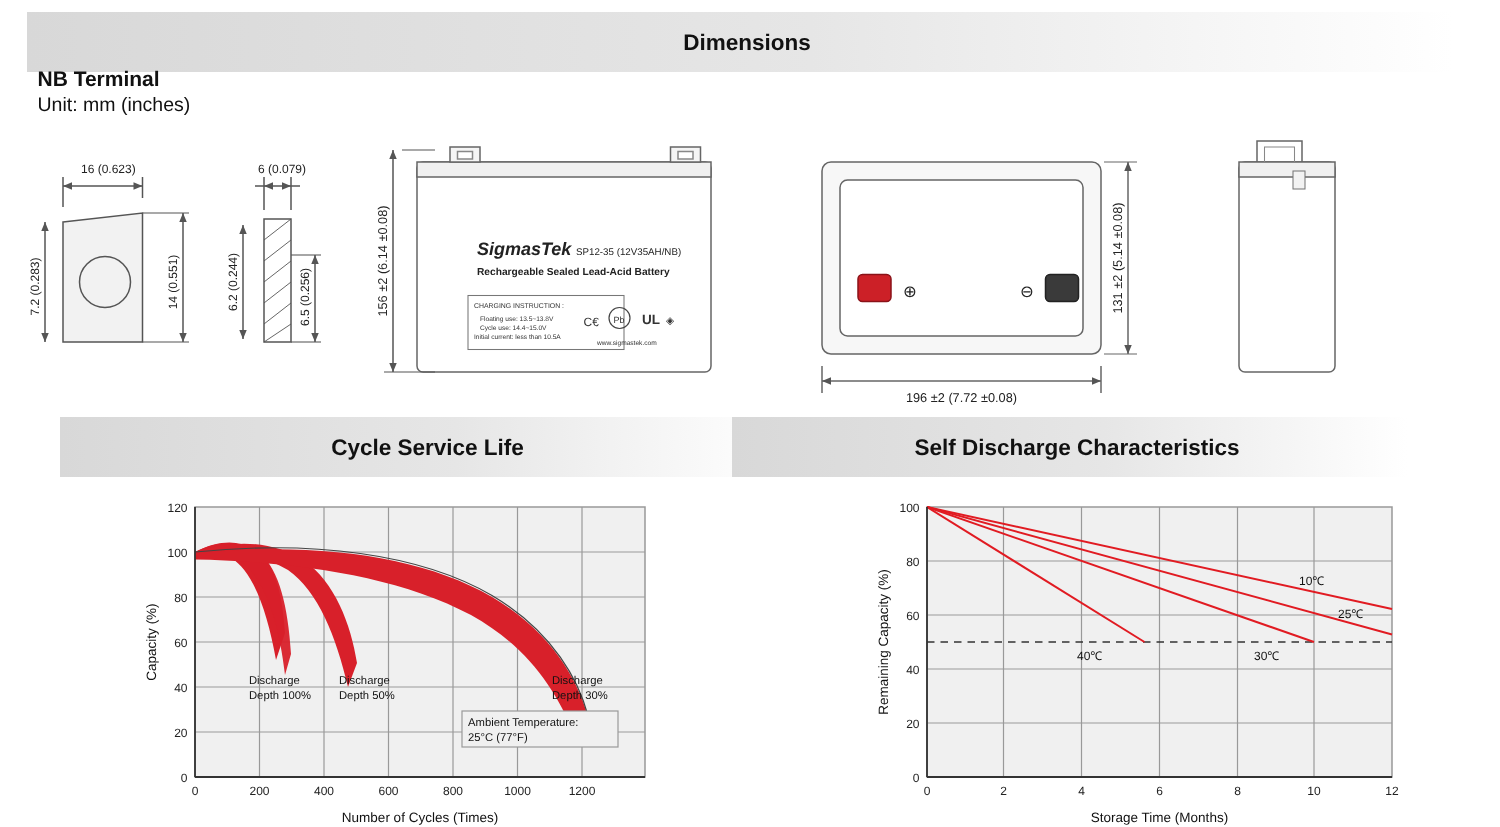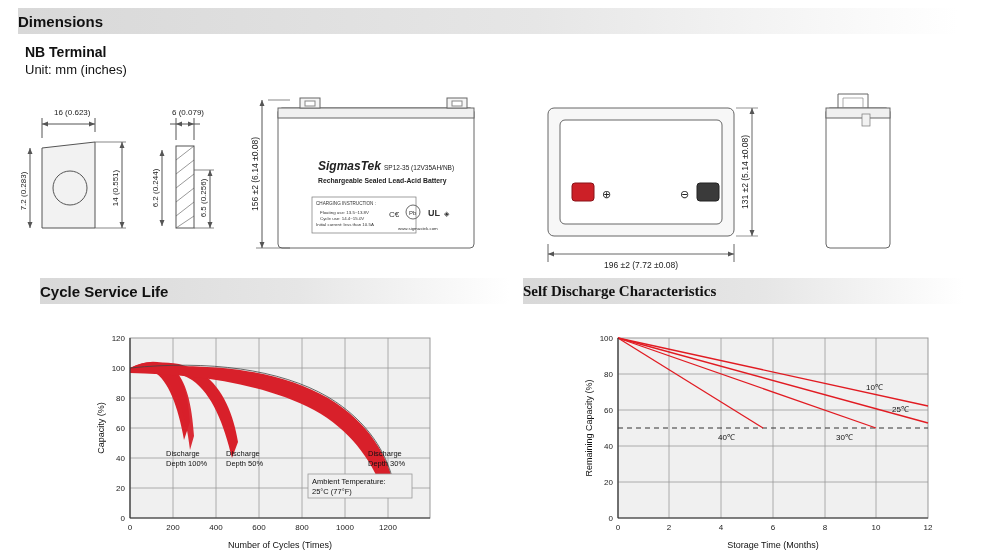--- a/index.html
+++ b/index.html
@@ -4,26 +4,26 @@
 <style>
   html,body{margin:0;padding:0;}
   body{
     width:1000px;height:551px;background:#ffffff;
     font-family:"Liberation Sans", sans-serif;
     color:#111;overflow:hidden;position:relative;
   }
   .section-header{
     position:absolute;
     background:linear-gradient(to right,#d8d8d8 0%,#e6e6e6 55%,#ffffff 100%);
-    height:26px;display:flex;align-items:center;
-    font-weight:bold;font-size:15px;padding-left:0;color:#111;
+    height:40px;display:flex;align-items:center;
+    font-weight:bold;font-size:15px;padding-left:10px;color:#111;justify-content:center;
   }
   #dimensions-header{left:18px;top:8px;width:940px;}
   #cycle-header{left:18px;top:278px;width:470px;margin-left:22px;}
-  #self-header{left:523px;top:278px;width:440px;font-family:Liberation Serif, serif;}
+  #self-header{left:488px;top:278px;width:440px;}
 
   #nb-terminal{position:absolute;left:25px;top:44px;font-weight:bold;font-size:14px;text-align:center;}
   #unit-label{position:absolute;left:25px;top:62px;font-size:13px;}
 
   svg{display:block;}
   .dimarea{position:absolute;left:0;top:40px;}
   .chartarea{position:absolute;margin-top:20px;}
 
   text{font-family:"Liberation Sans", sans-serif;}
 </style>

